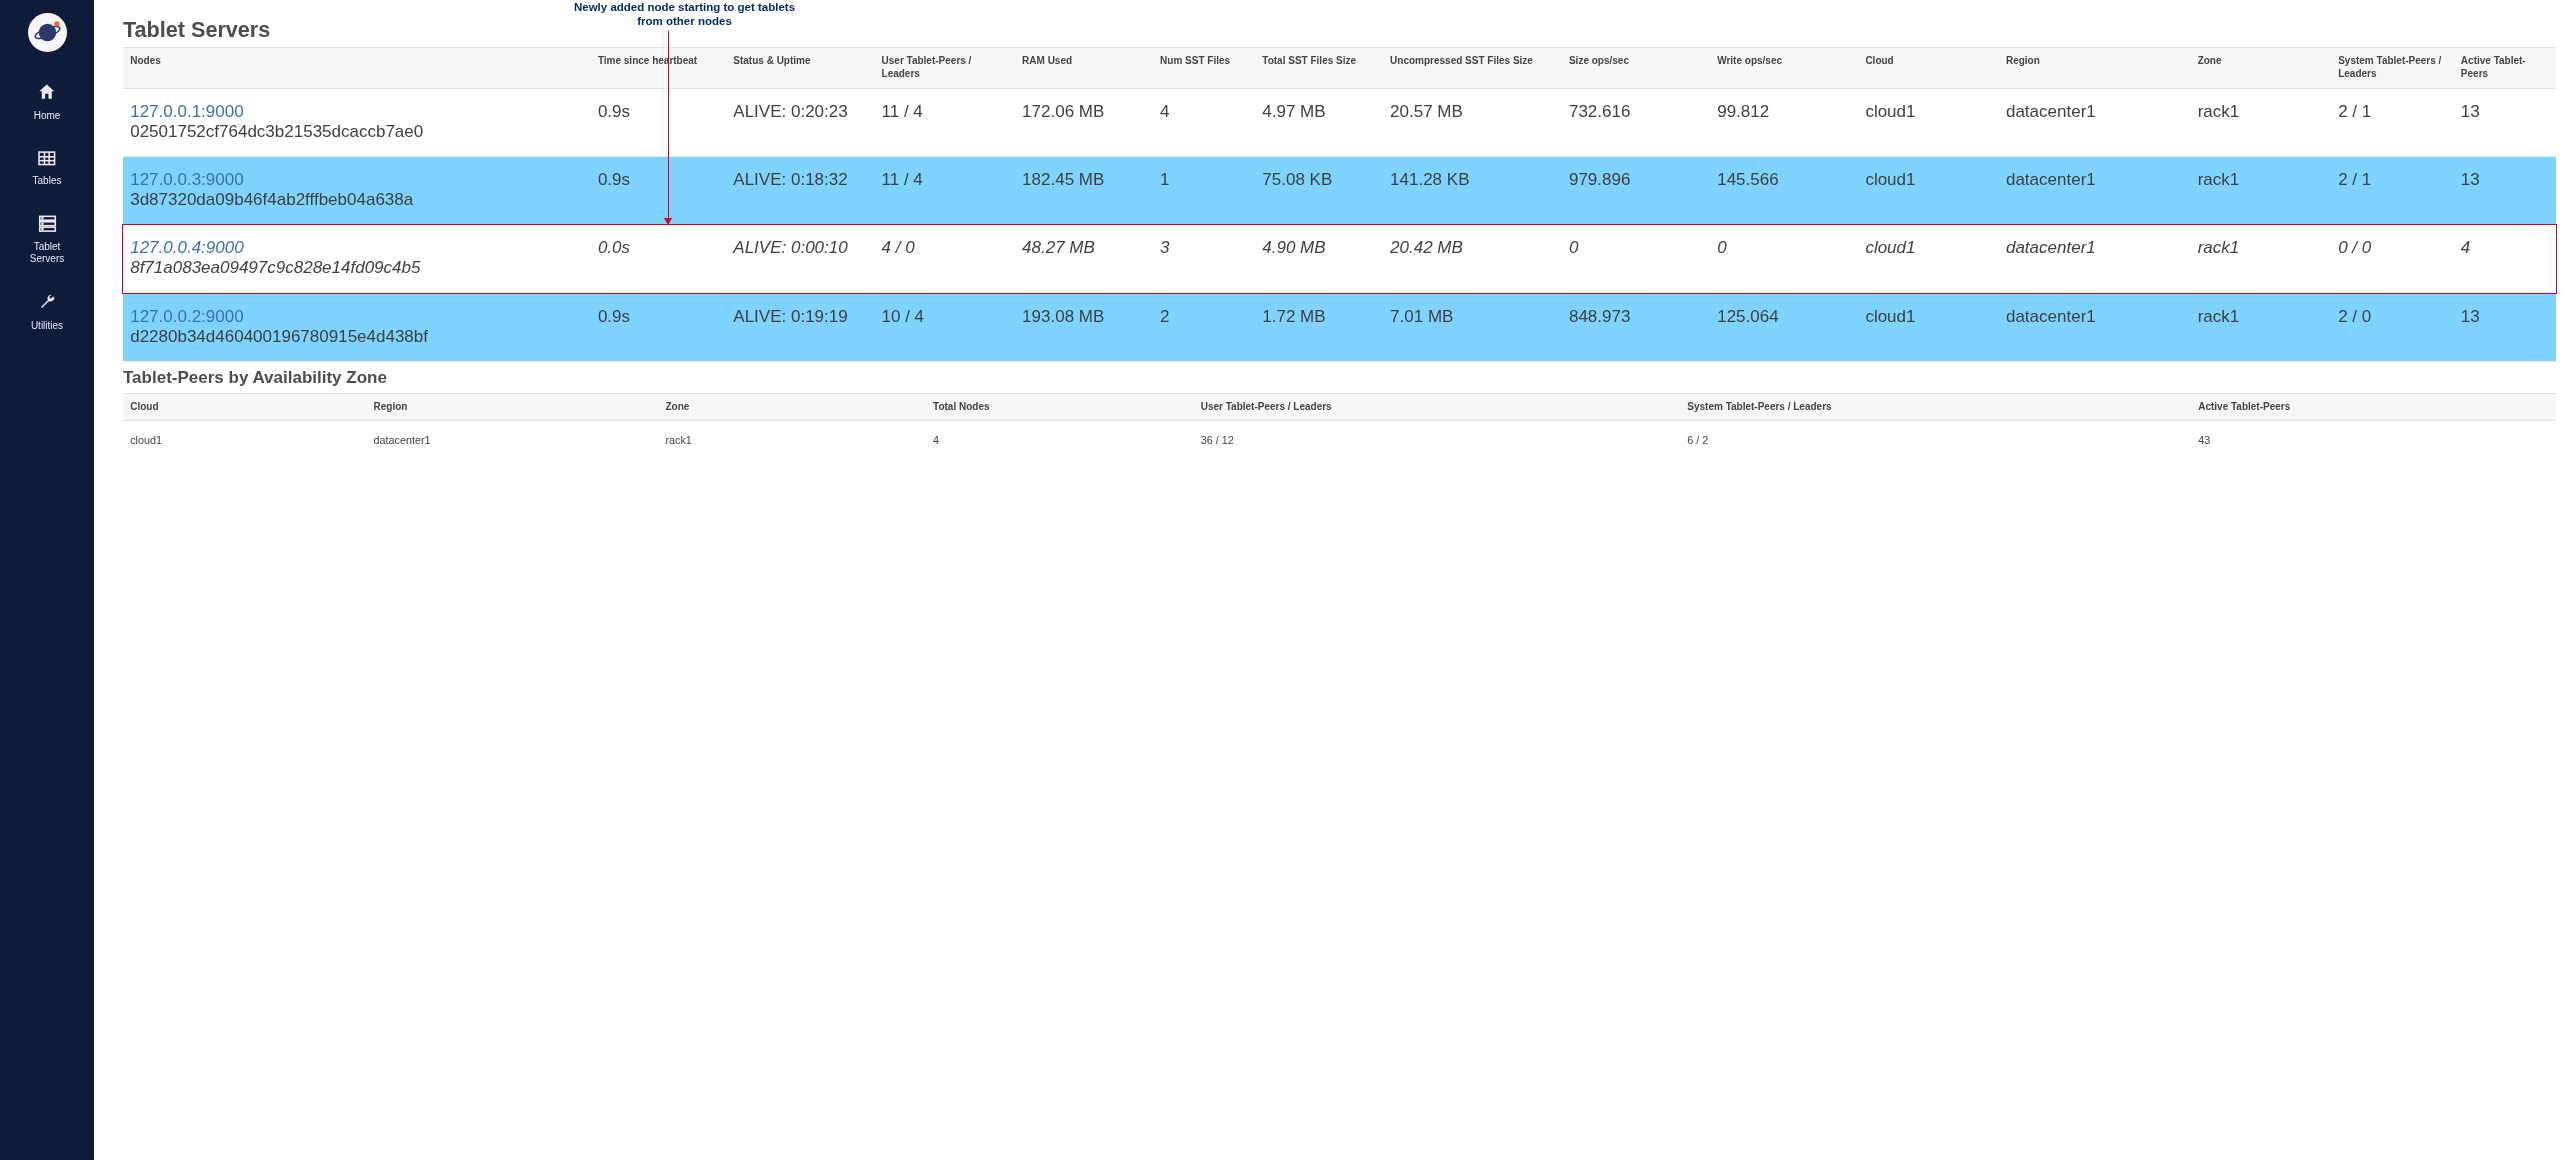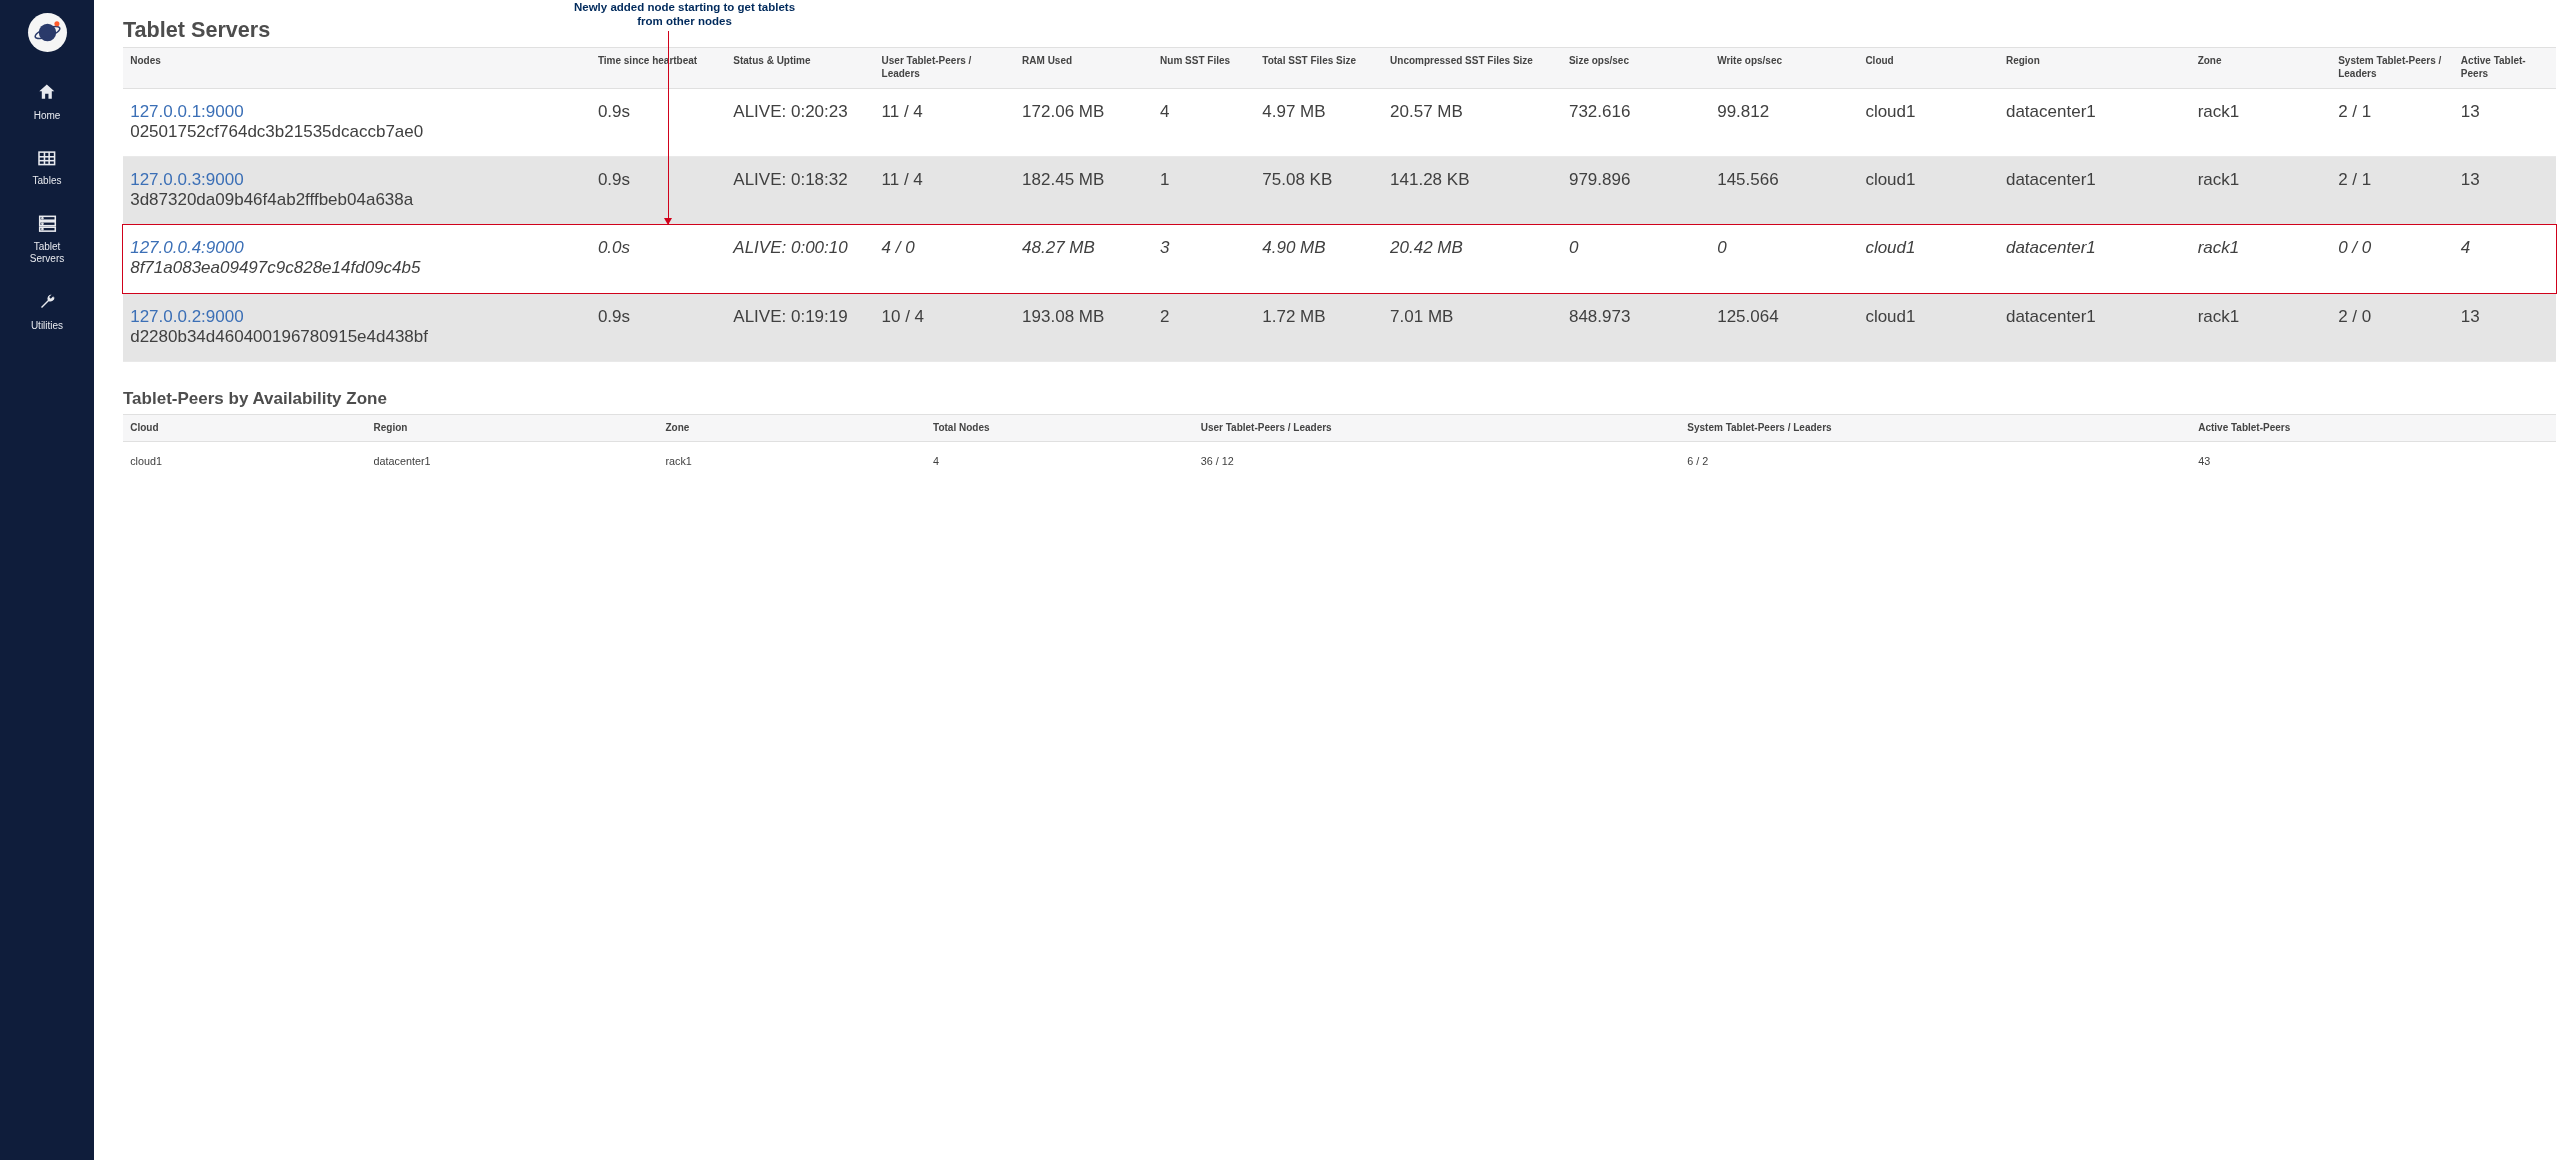--- a/index.html
+++ b/index.html
@@ -50,21 +50,21 @@
     h1.page-title {
       font-size: 21.6px;
       font-weight: 600;
       color: #4d4d4d;
       margin-bottom: 4.3px;
     }
     h2.section-title {
       font-size: 17px;
       font-weight: 600;
       color: #4d4d4d;
-      margin-top: 27px;
+      margin-top: 6px;
       margin-bottom: 4.3px;
     }
 
     
     .annot {
       position: absolute;
       left: 339px;
       top: 0px;
       text-align: center;
       color: #002a5c;
@@ -114,21 +114,21 @@
       line-height: 1.25;
     }
     table.servers td {
       padding: 13px 7.2px 14.4px 7.2px;
       vertical-align: top;
       font-size: 17px;
       border-bottom: 0.7px solid #e9e9e9;
       color: #404040;
       word-wrap: break-word;
     }
-    table.servers tbody tr.striped td { background: #e5e5e5; }
+    table.servers tbody tr.striped td { background: #7dd3fc; }
     .srv-link { color: #3b6fb6; text-decoration: none; }
     .srv-hash { color: #404040; }
     .alive { color: #2a8a3a; }
 
     tr.highlighted td { position: relative; font-style: italic; }
     tr.highlighted { outline: 1.4px solid #d0021b; outline-offset: -0.7px; }
 
     table.zones td {
       padding: 13px 7.2px;
       font-size: 10.8px;

